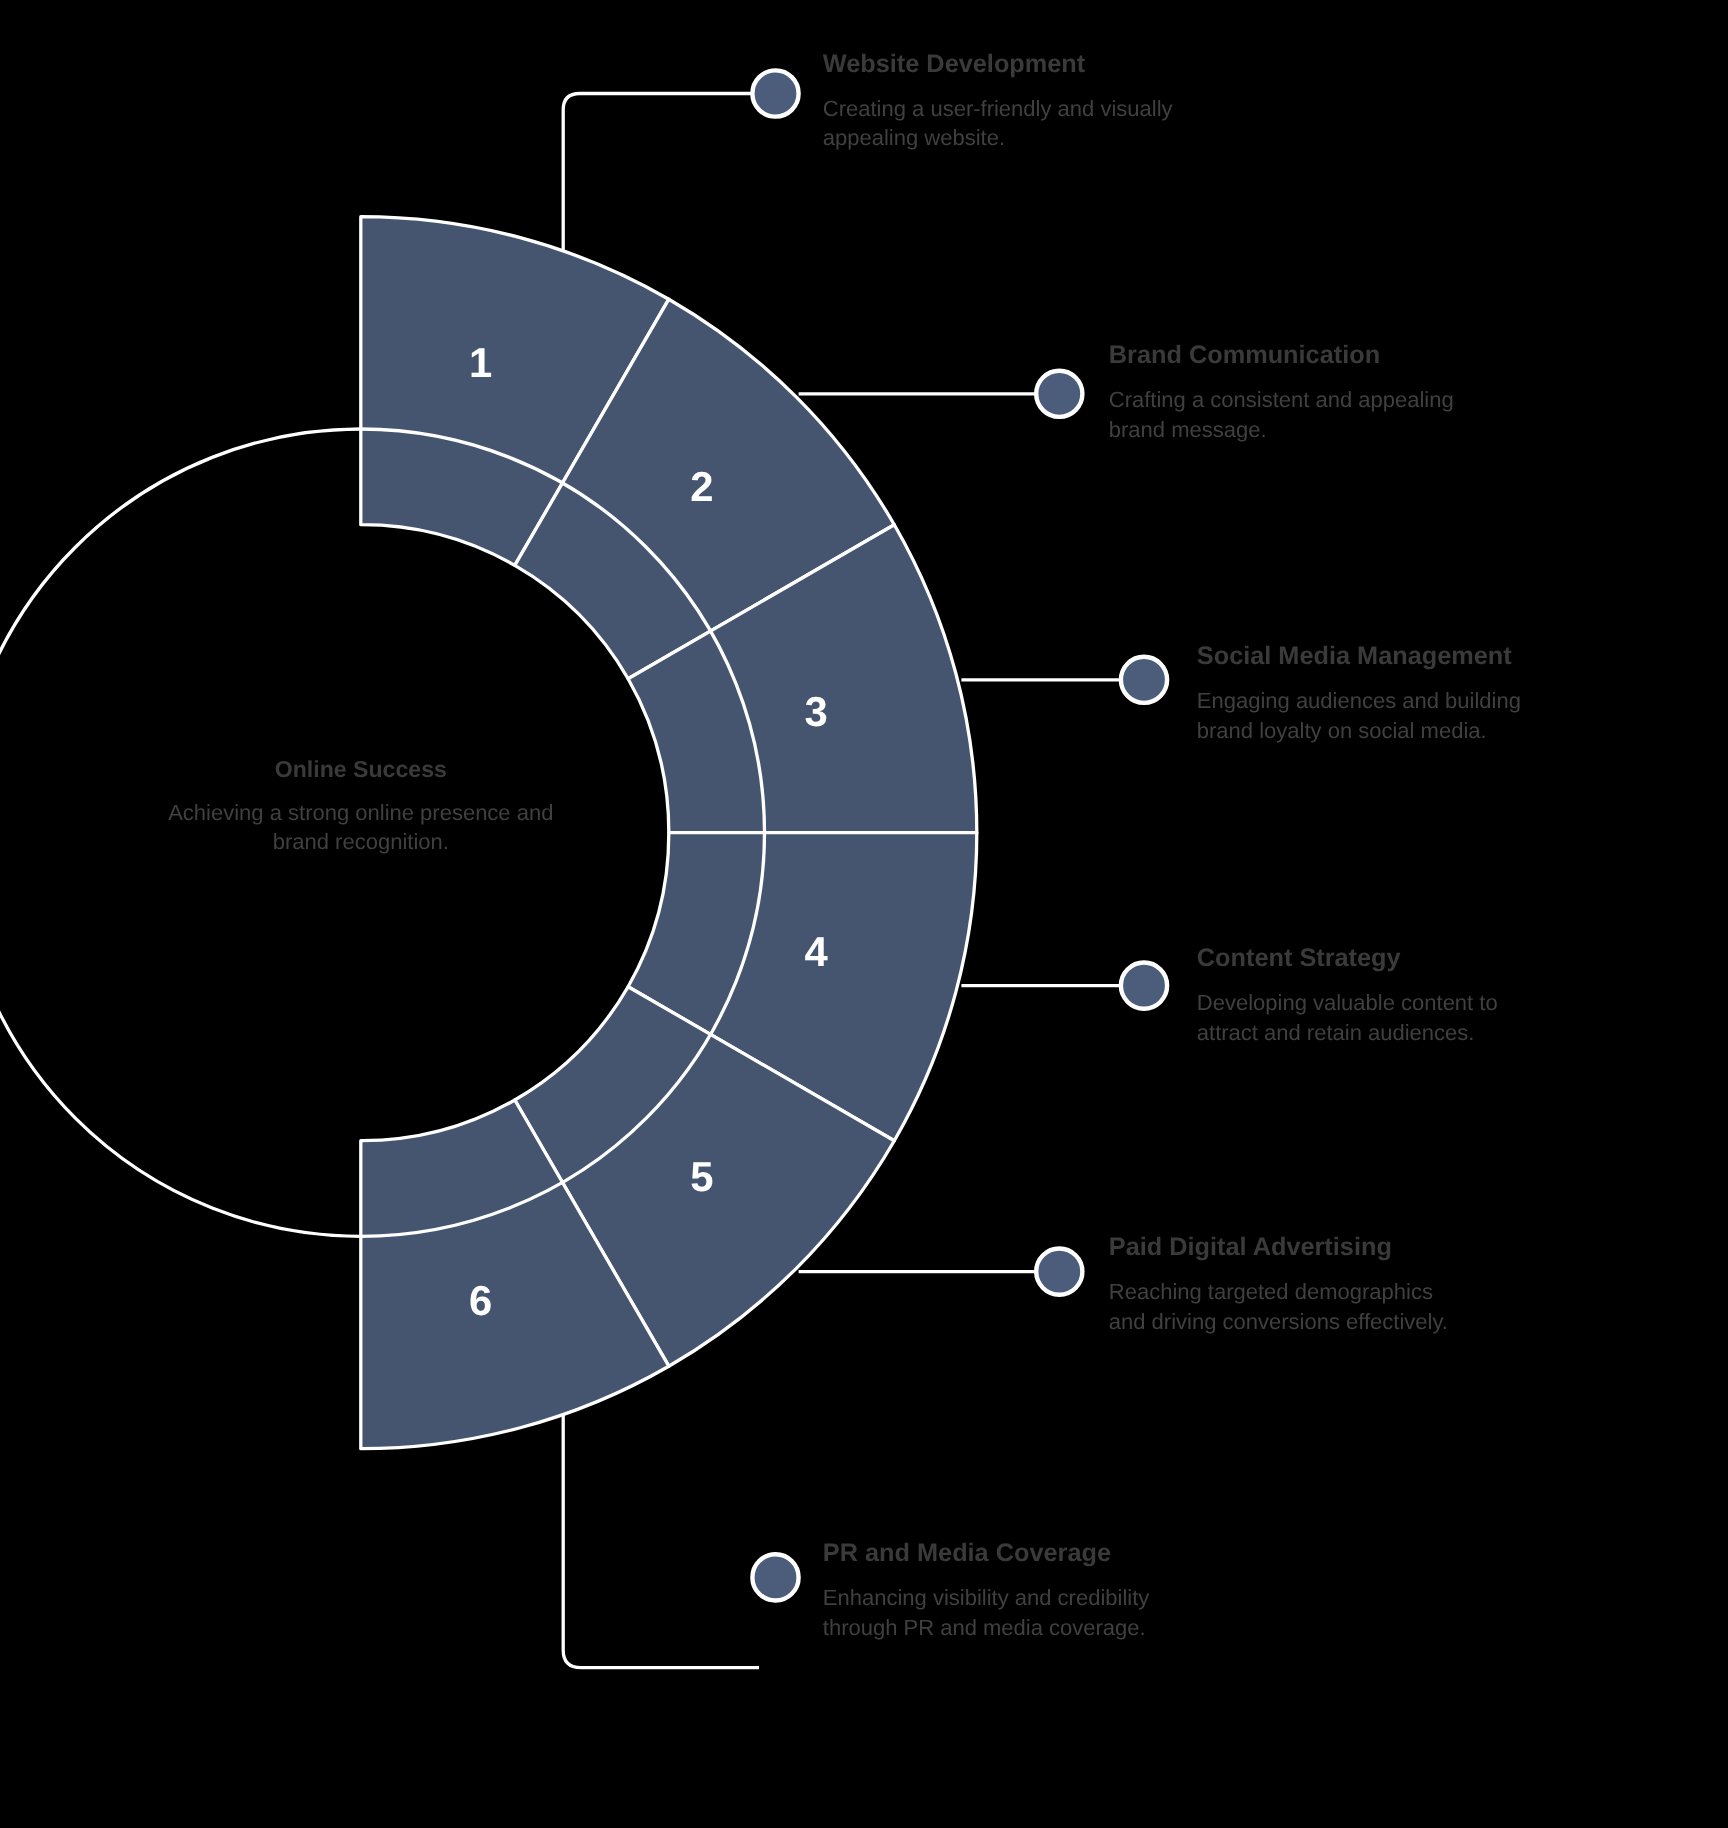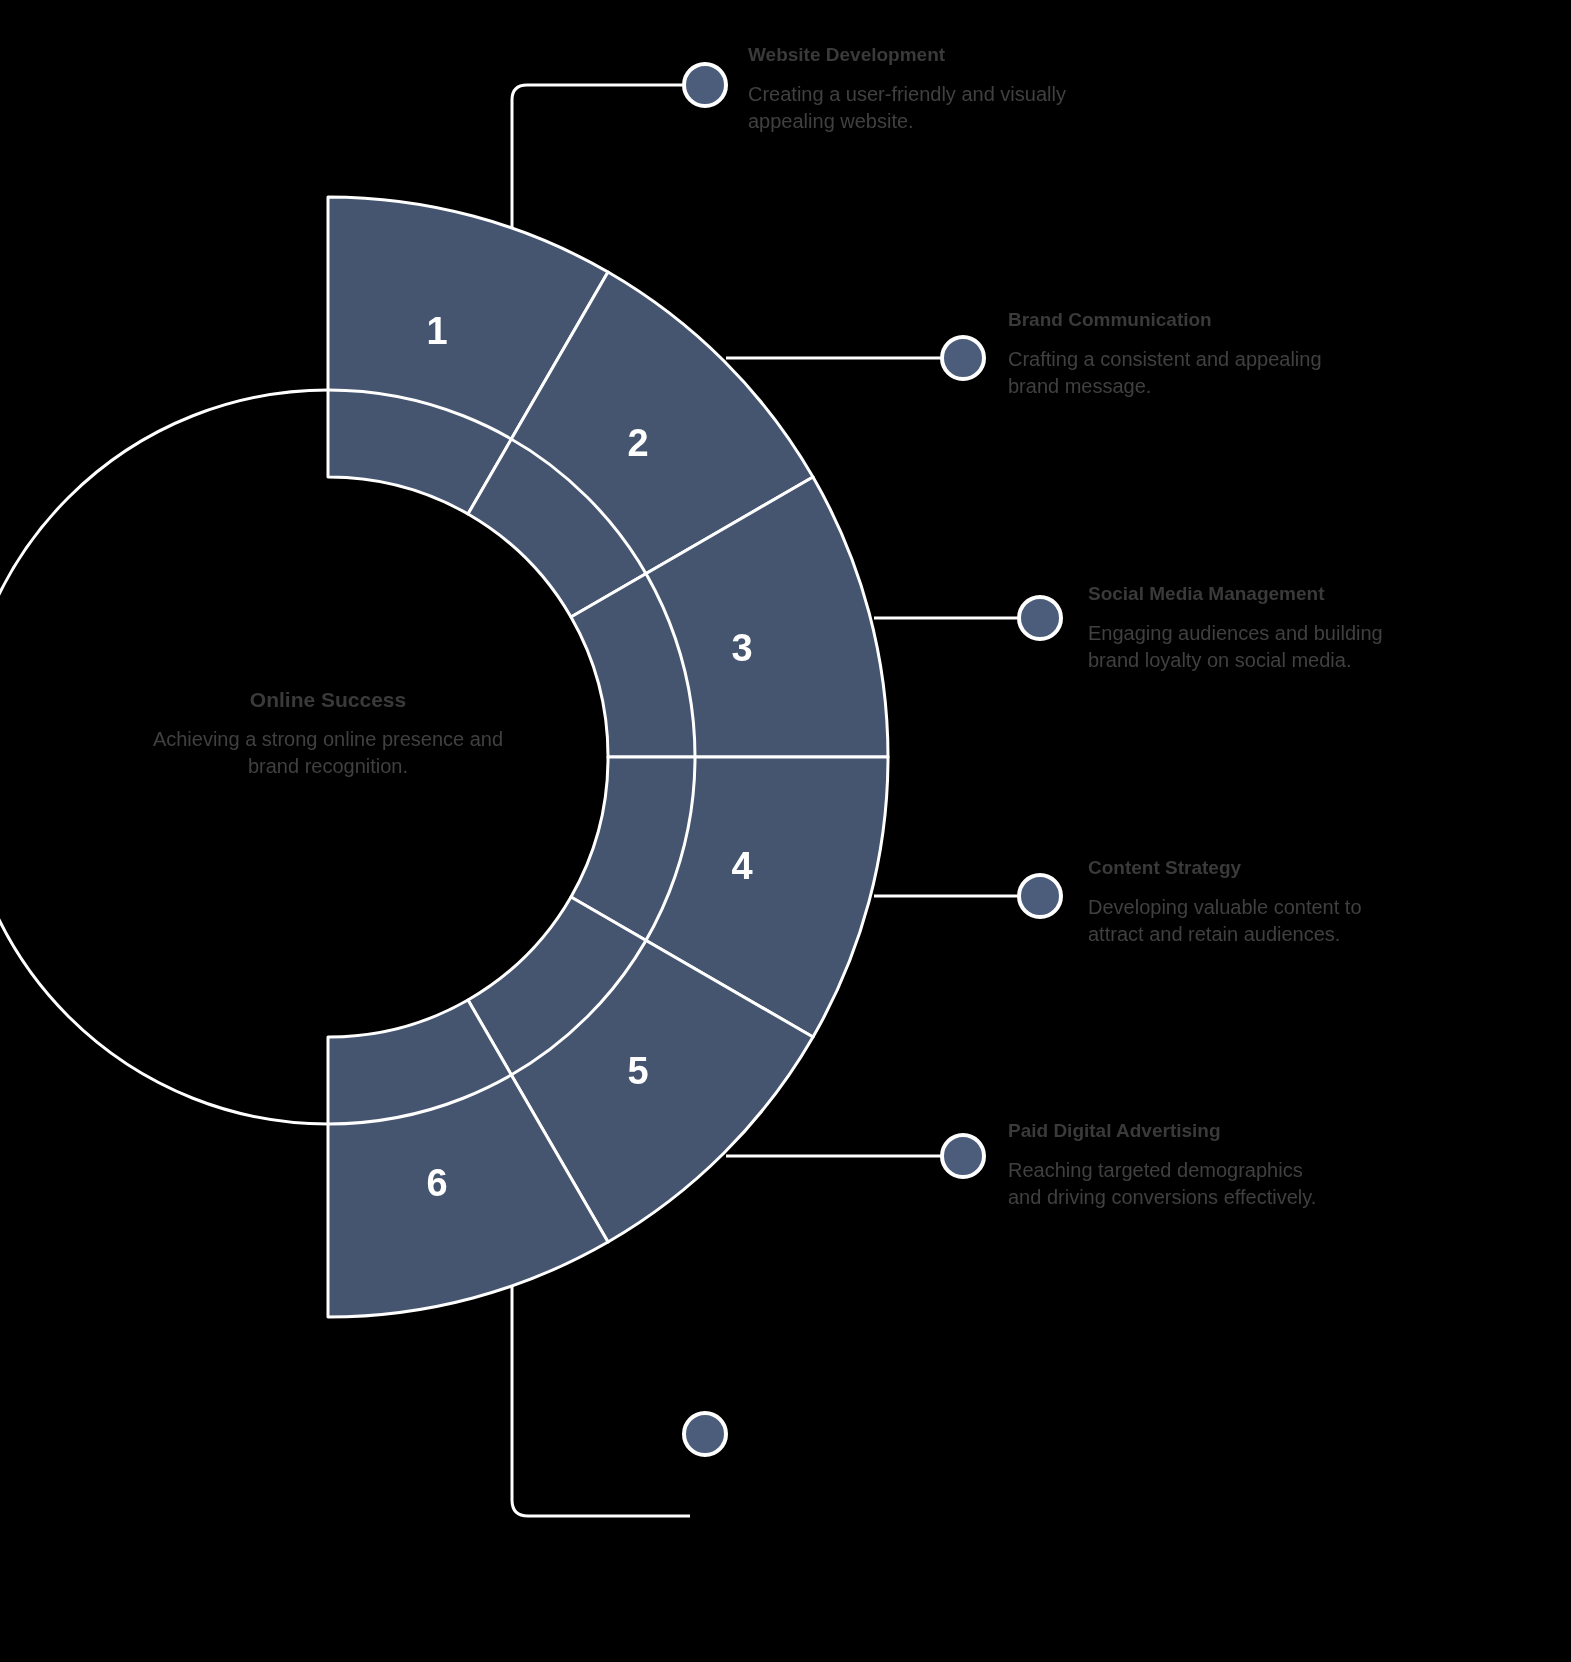--- a/index.html
+++ b/index.html
@@ -36,21 +36,21 @@
     text-anchor: middle;
     dominant-baseline: central;
   }
   
   .callout {
     position: absolute;
     width: 330px;
   }
   .callout-title {
     color: #3a3a3a;
-    font-size: 19px;
+    font-size: 23px;
     font-weight: bold;
     line-height: 1.2;
     margin: 0 0 14px 0;
     white-space: nowrap;
   }
   .callout-desc {
     color: #404040;
     font-size: 20px;
     line-height: 1.36;
     margin: 0;
@@ -151,14 +151,18 @@
   <div class="callout" style="left:1088px; top:857px;">
     <p class="callout-title">Content Strategy</p>
     <p class="callout-desc">Developing valuable content to attract and retain audiences.</p>
   </div>
 
   <div class="callout" style="left:1008px; top:1120px;">
     <p class="callout-title">Paid Digital Advertising</p>
     <p class="callout-desc">Reaching targeted demographics and driving conversions effectively.</p>
   </div>
 
+  <div class="callout" style="left:748px; top:1398px;">
+    <p class="callout-title">PR and Media Coverage</p>
+    <p class="callout-desc">Enhancing visibility and credibility through PR and media coverage.</p>
+  </div>
 
 </div>
 
 </body></html>

